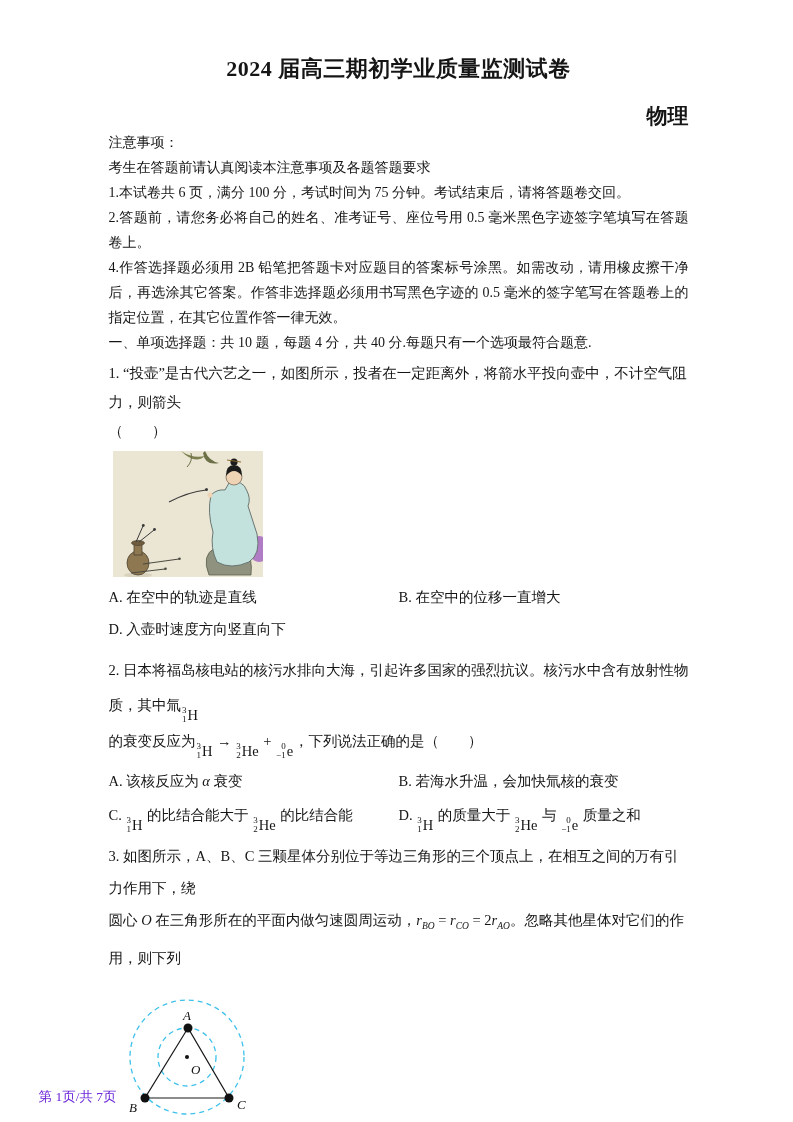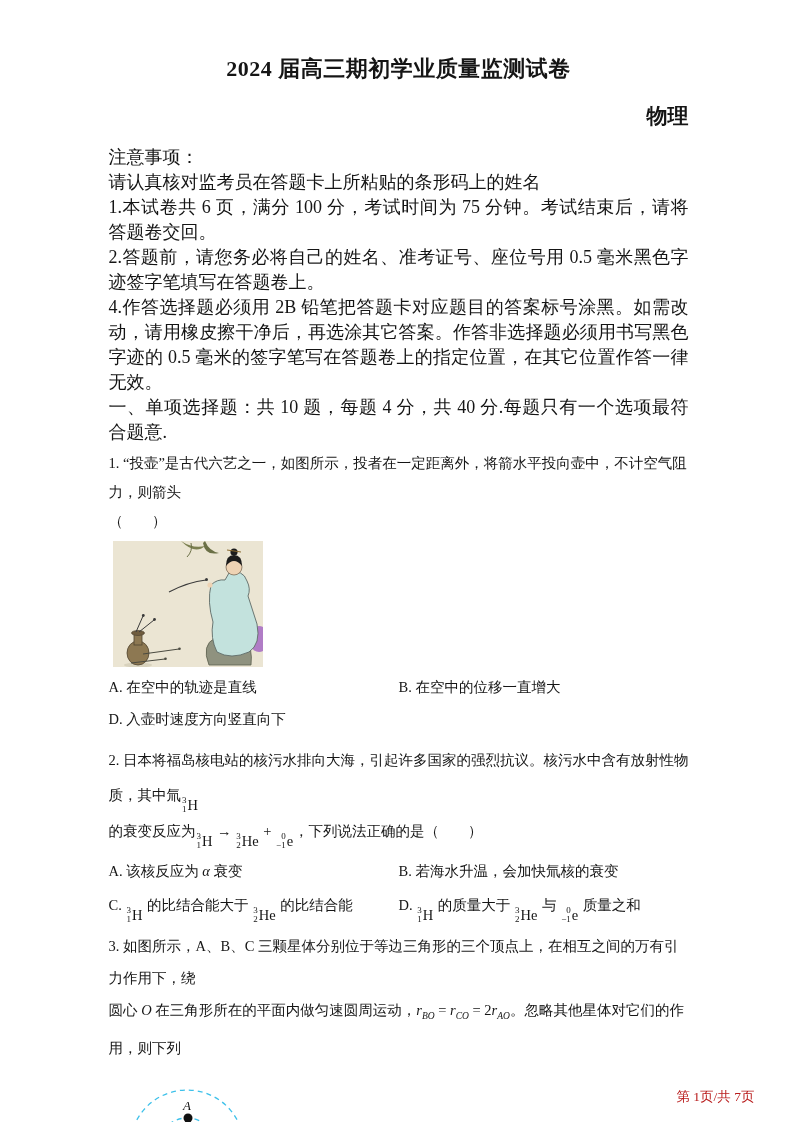--- a/index.html
+++ b/index.html
@@ -4,56 +4,56 @@
 <style>
   html,body{margin:0;padding:0;background:#ffffff;}
   .page{
     position:relative;width:716px;height:1122px;margin:0 auto;background:#fff;
     font-family:"Liberation Serif","DejaVu Serif",serif;color:#151515;
     box-sizing:border-box;padding:54px 66px 11px 70px;overflow:hidden;
   }
   h1,h2,p{margin:0;padding:0;font-weight:normal;}
   .title{font-size:22px;font-weight:bold;text-align:center;letter-spacing:.5px;}
   .subject{font-size:21px;font-weight:bold;text-align:right;margin-top:18px;}
-  .notice{margin-top:15px;font-size:18px;line-height:25px;font-weight:bold;}
+  .notice{font-size:14px;line-height:25px;font-weight:bold;}
   .notice p{text-align:justify;}
   .sec{margin-top:0;font-family:Liberation Serif, serif;}
   .q{font-size:14.5px;font-weight:normal;}
   .q .line{text-align:left;}
   .q1{margin-top:4px;}
   .q1 .line{line-height:29px;}
   .fig1{display:block;margin:5px 0 4px 4px;}
   .opts{display:grid;grid-template-columns:1fr 1fr;margin-top:4px;}
   .opts .opt{line-height:32px;}
   .q2{margin-top:8px;}
   .q2 .line{line-height:35px;}
   .opts2 .opt{line-height:34px;}
   .q3{margin-top:6px;}
   .q3 .line{line-height:32px;}
   .fig3{display:block;margin:6px 0 0 2px;}
-  .footer{position:absolute;left:0;right:0;bottom:16px;text-align:right;font-size:13.5px;color:#b91c1c;}
+  .footer{position:absolute;left:0;right:0;bottom:16px;text-align:left;font-size:13.5px;color:#6d28d9;}
   
   .mi{font-style:italic;font-family:"Liberation Serif","DejaVu Serif",serif;}
   .msub{display:inline-block;}
   .msub .msb{font-size:9.5px;font-style:italic;vertical-align:-4px;letter-spacing:0;font-family:Liberation Serif, serif;}
   .nuc{display:inline-flex;align-items:center;vertical-align:-3px;margin:0 1px;}
   .nuc .ss{display:inline-flex;flex-direction:column;align-items:flex-end;font-size:9px;line-height:9px;margin-right:1px;}
   .nuc .sy{font-size:14.5px;line-height:14px;}
 </style>
 </head>
 <body>
 
 <div class="page">
 
   <h1 class="title">2024 届高三期初学业质量监测试卷</h1>
   <h2 class="subject">物理</h2>
 
   <section class="notice">
     <p>注意事项：</p>
-    <p>请认真核对监考员在答题卡上所粘贴的条形码上的姓名</p>
+    <p>考生在答题前请认真阅读本注意事项及各题答题要求</p>
     <p>1.本试卷共 6 页，满分 100 分，考试时间为 75 分钟。考试结束后，请将答题卷交回。</p>
     <p>2.答题前，请您务必将自己的姓名、准考证号、座位号用 0.5 毫米黑色字迹签字笔填写在答题卷上。</p>
     <p>4.作答选择题必须用 2B 铅笔把答题卡对应题目的答案标号涂黑。如需改动，请用橡皮擦干净后，再选涂其它答案。作答非选择题必须用书写黑色字迹的 0.5 毫米的签字笔写在答题卷上的指定位置，在其它位置作答一律无效。</p>
     <p class="sec">一、单项选择题：共 10 题，每题 4 分，共 40 分.每题只有一个选项最符合题意.</p>
   </section>
 
   <section class="q q1">
     <p class="line">1. “投壶”是古代六艺之一，如图所示，投者在一定距离外，将箭水平投向壶中，不计空气阻力，则箭头</p>
     <p class="line">（　　）</p>
 

